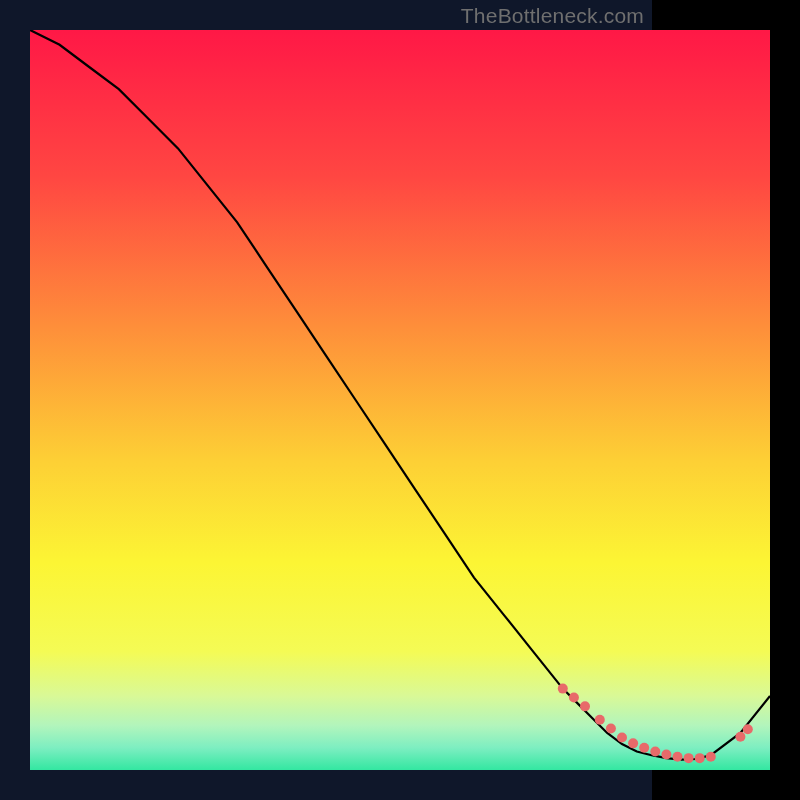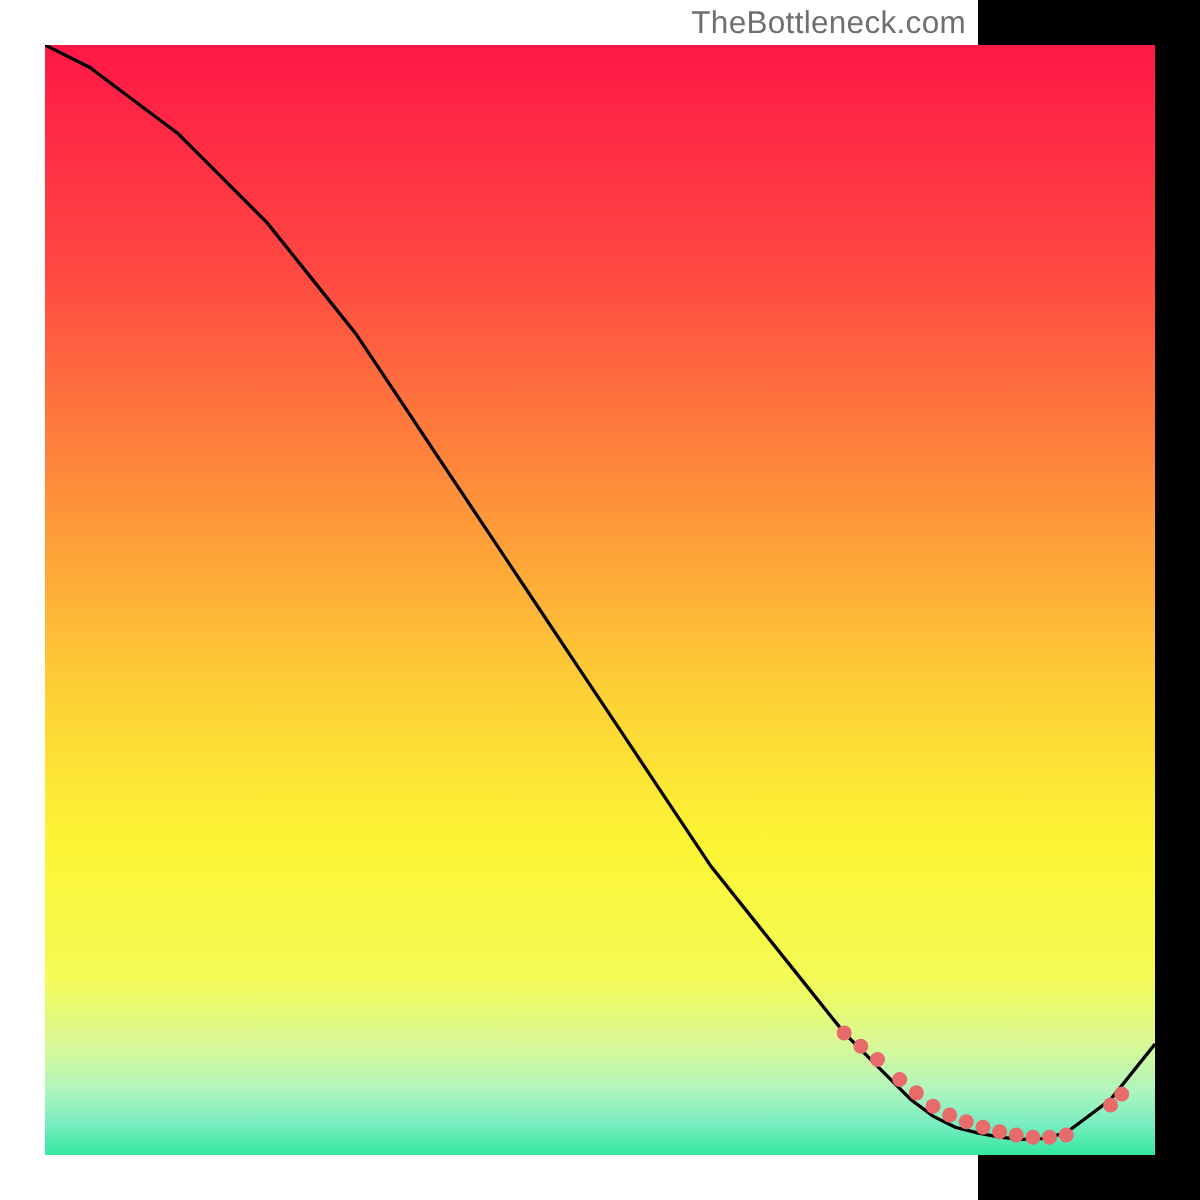--- a/index.html
+++ b/index.html
@@ -8,21 +8,21 @@
     width: 800px;
     height: 800px;
     background: #000;
     overflow: hidden;
     font-family: Arial, Helvetica, sans-serif;
   }
   .chart-wrap {
     position: relative;
     width: 652px;
     height: 800px;
-    background: #ffffff;
+    background: #0f172a;
   }
   .plot-area {
     position: absolute;
     left: 30px;
     top: 30px;
     width: 740px;
     height: 740px;
     overflow: hidden;
   }
   .gradient-bg {

